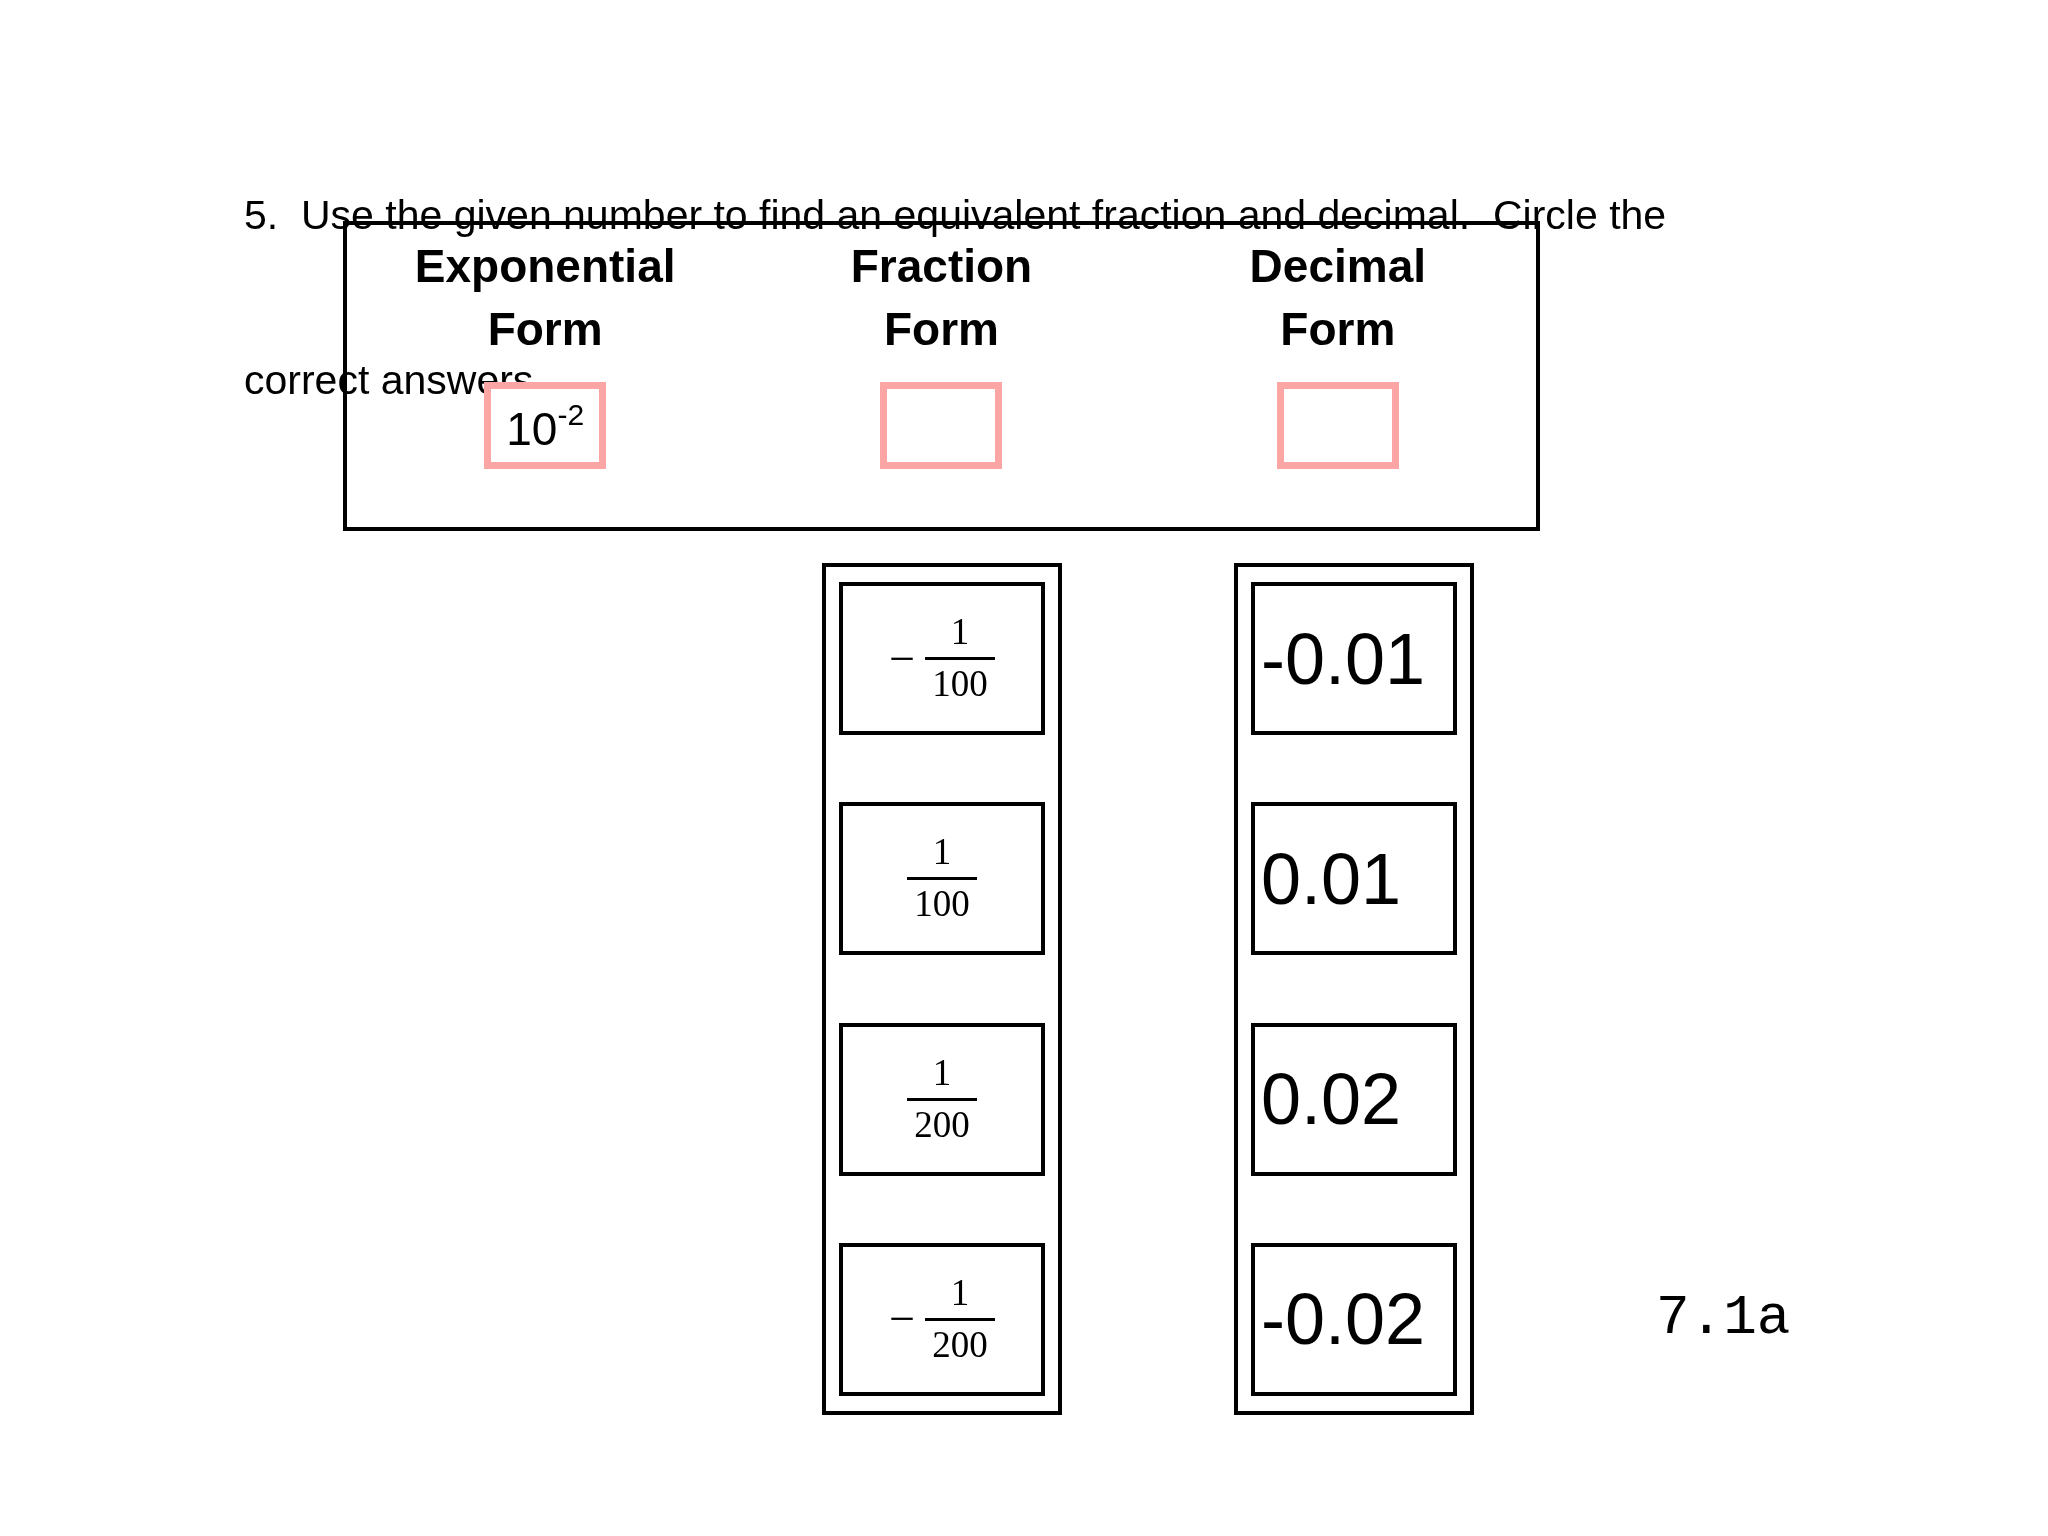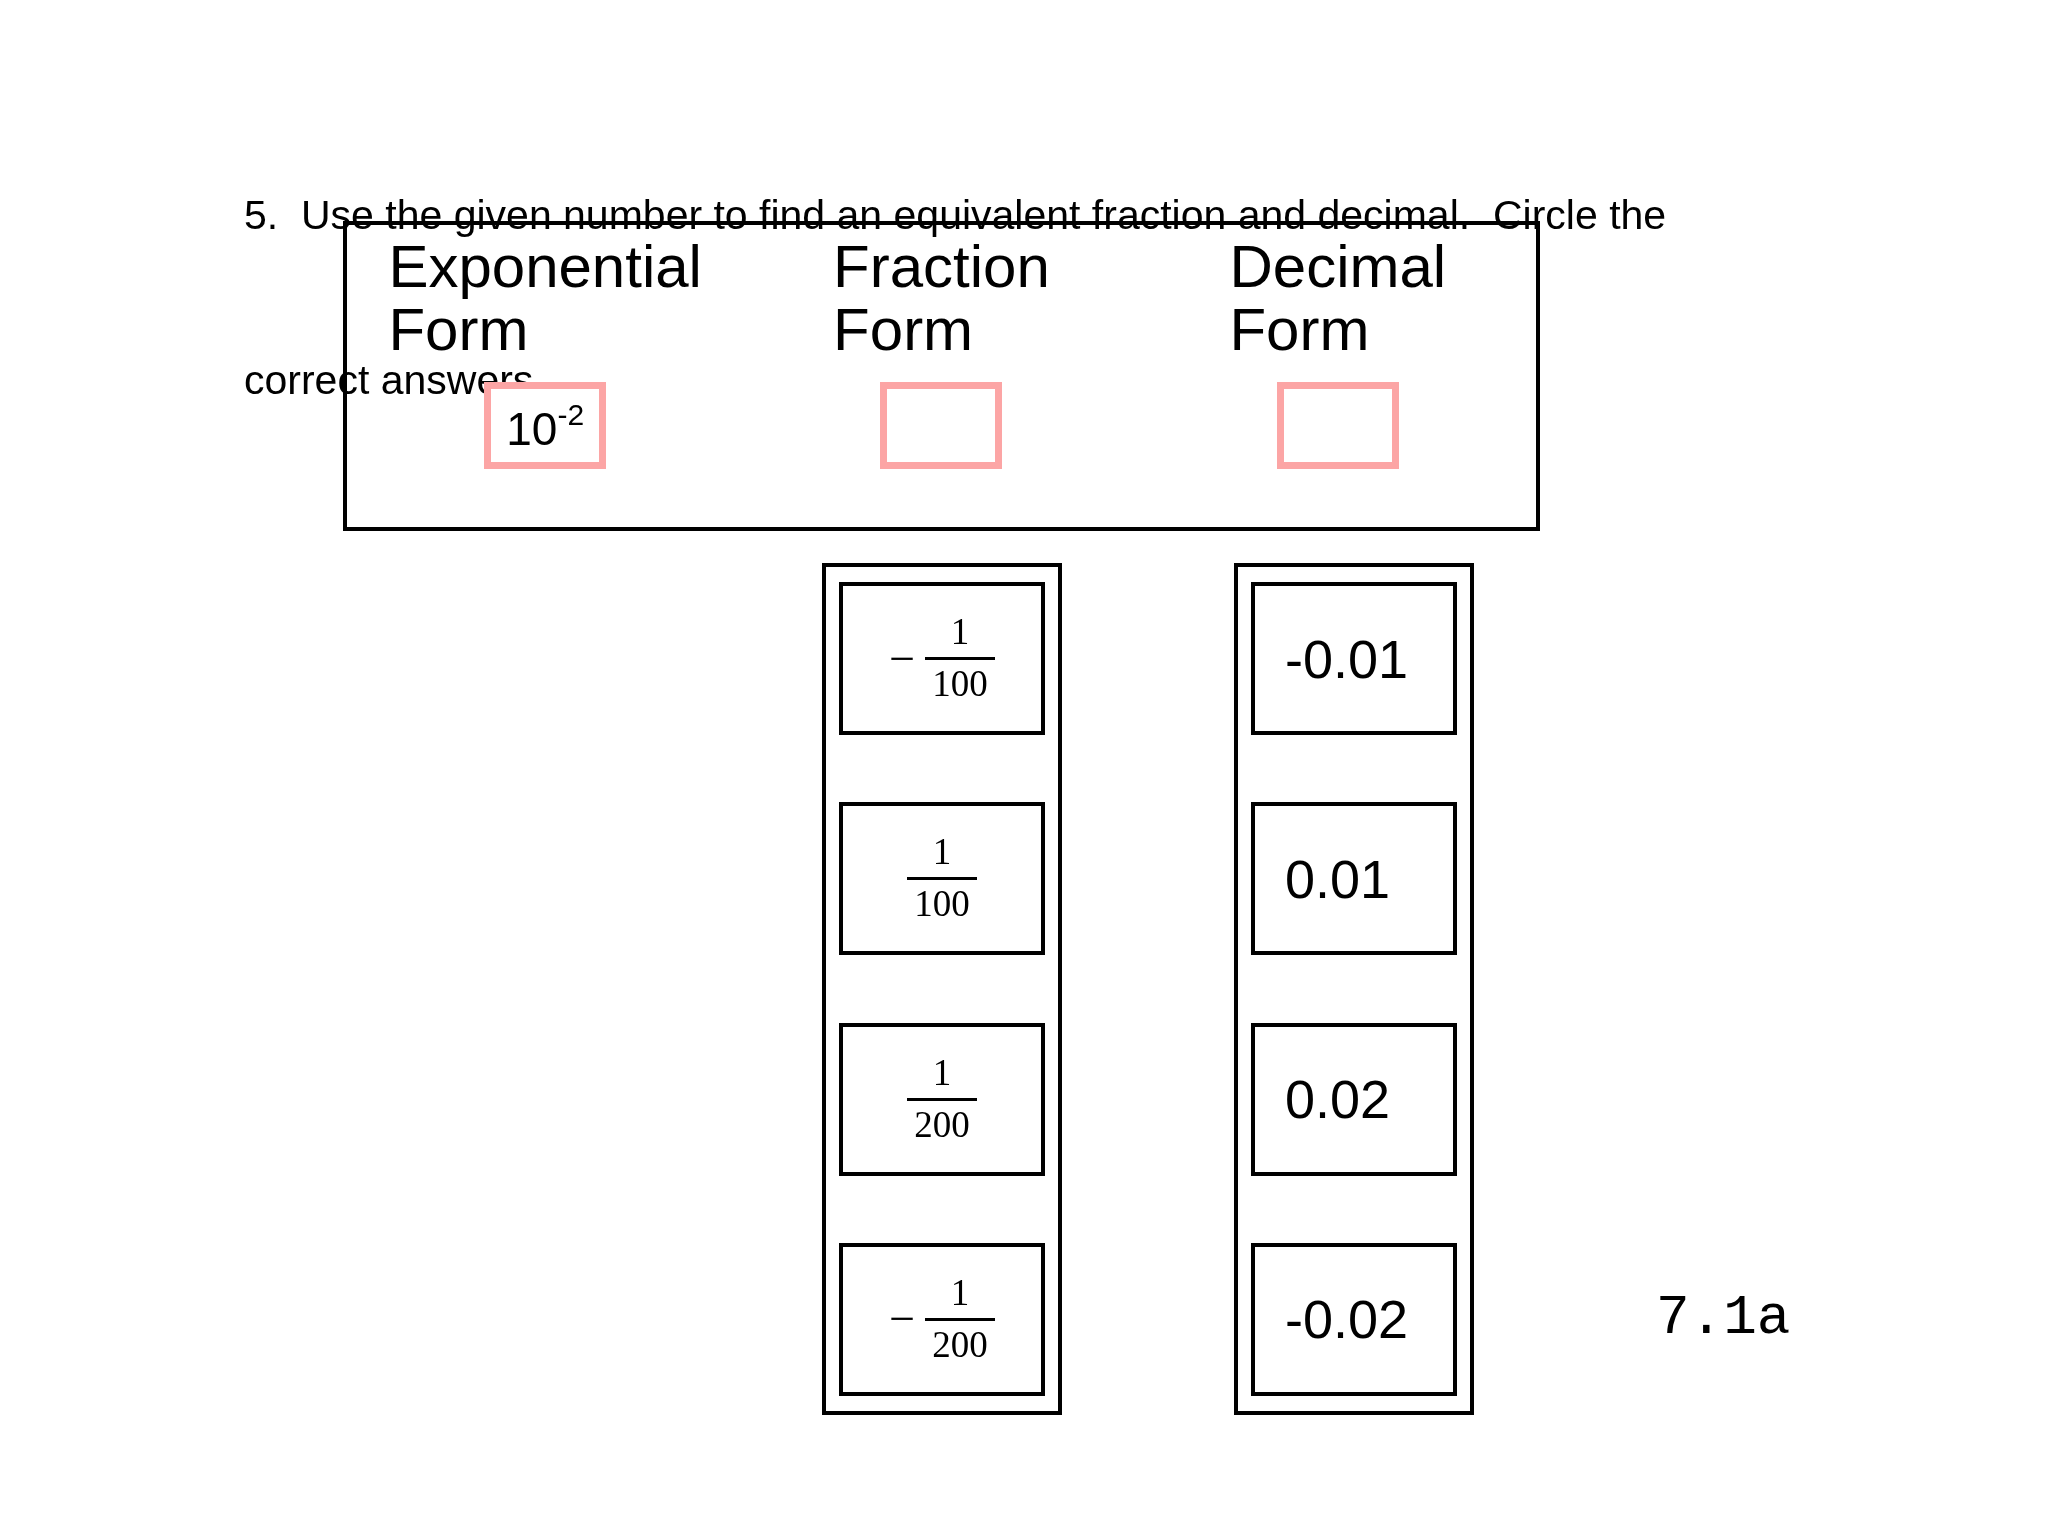--- a/index.html
+++ b/index.html
@@ -33,24 +33,24 @@
     display: flex;
   }
   .tcol {
     flex: 1 1 0;
     display: flex;
     flex-direction: column;
     align-items: center;
     padding-top: 10px;
   }
   .theader {
-    font-weight: normal;
-    font-size: 60px;
+    font-weight: bold;
+    font-size: 46px;
     line-height: 63px;
-    text-align: left;
+    text-align: center;
   }
   .answer-box {
     width: 122px;
     height: 87px;
     border: 7px solid #fca5a5;
     margin-top: 21px;
     display: flex;
     align-items: center;
     justify-content: center;
     background: #fff;
@@ -88,22 +88,22 @@
     border: 4px solid #000;
     display: flex;
     align-items: center;
     background: #fff;
   }
   .fraction-col .option-box {
     justify-content: center;
     font-family: "Liberation Serif", serif;
   }
   .decimal-col .option-box {
-    padding-left: 30px;
-    font-size: 54px;
+    padding-left: 6px;
+    font-size: 72px;
   }
 
   
   .frac-wrap { display: flex; align-items: center; }
   .frac-sign {
     font-size: 46px;
     line-height: 1;
     margin-right: 10px;
   }
   .frac {

